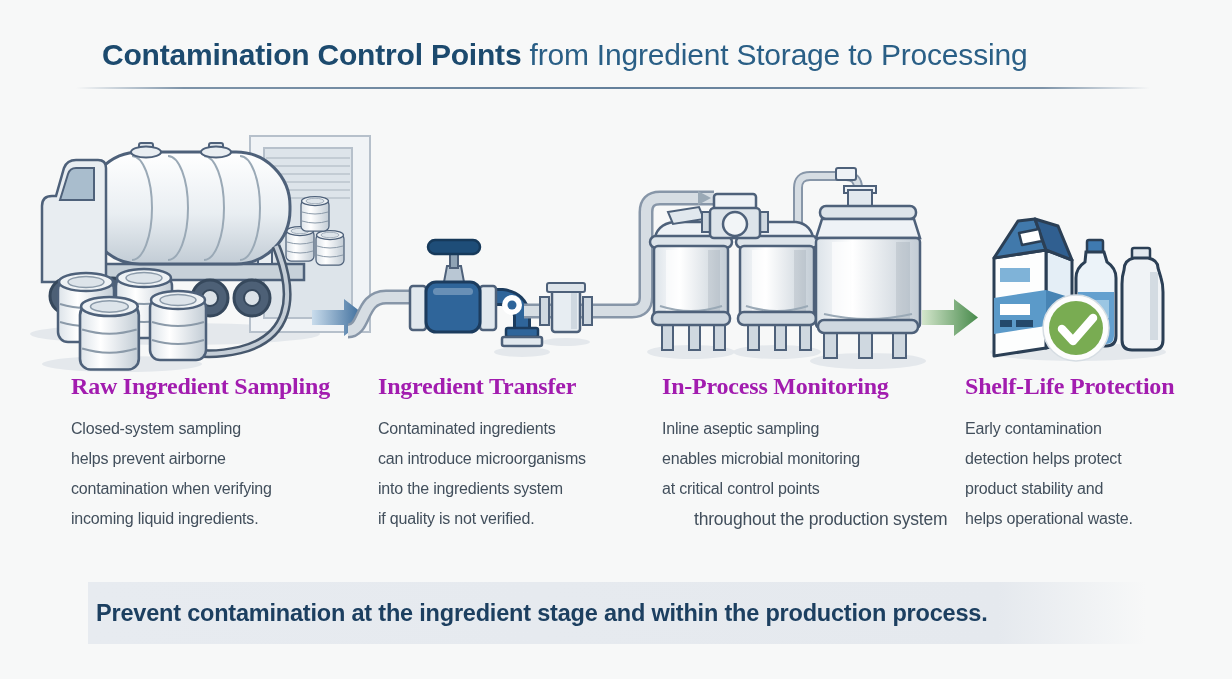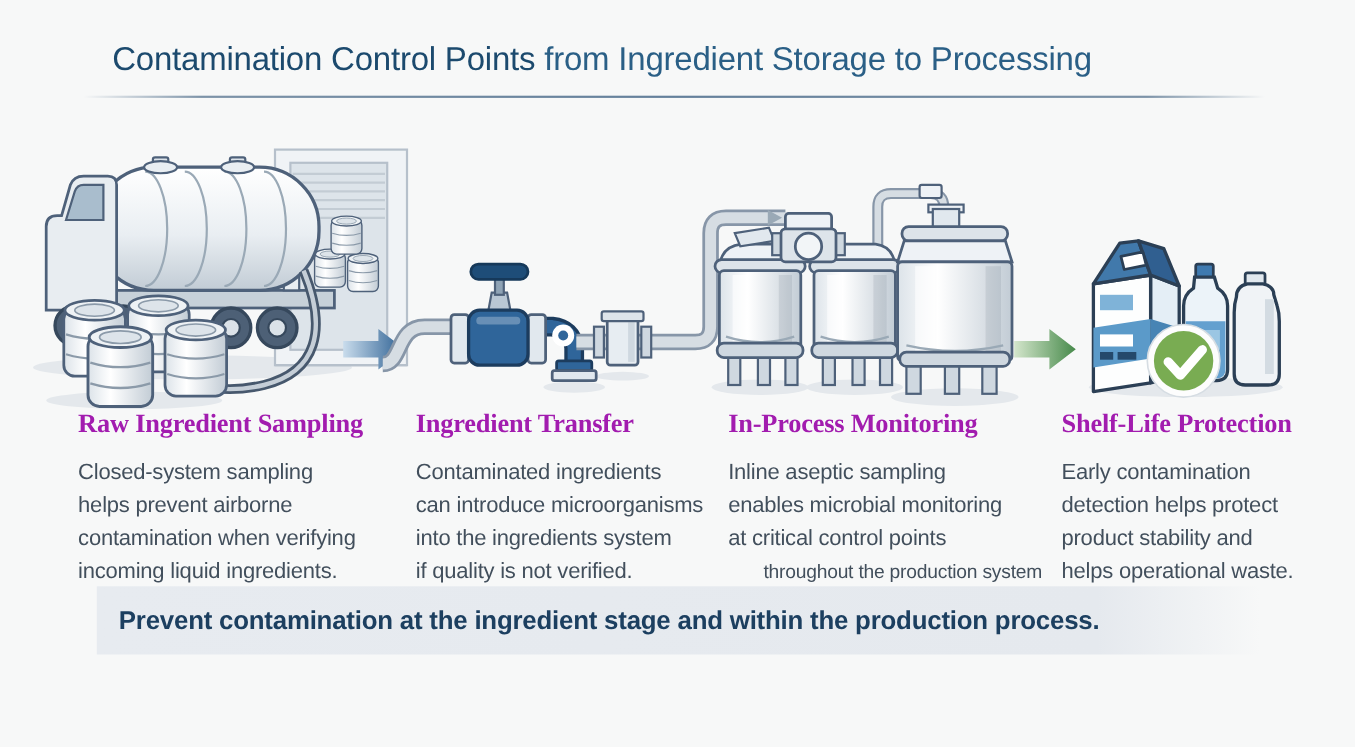--- a/index.html
+++ b/index.html
@@ -7,45 +7,45 @@
     width:1232px;height:679px;position:relative;overflow:hidden;
     background:#f7f8f8;
     font-family:"Liberation Sans", sans-serif;
   }
   .page{position:absolute;inset:0;}
   .title{
     position:absolute;left:102px;top:38px;margin:0;
     font-size:30px;line-height:34px;font-weight:400;color:#2a5f86;
     letter-spacing:-0.2px;white-space:nowrap;
   }
-  .title .bold{font-weight:400;color:#1c4a6e;}
+  .title .bold{font-weight:700;color:#1c4a6e;}
   .divider{
     position:absolute;left:76px;top:87px;width:1074px;height:2px;
     background:linear-gradient(90deg,rgba(120,140,160,0) 0%,#7d93a8 10%,#64809b 50%,#7d93a8 90%,rgba(120,140,160,0) 100%);
   }
   .art{position:absolute;left:0;top:95px;width:1232px;height:277px;}
 
   .col{position:absolute;top:372px;}
   .col h2{
     margin:0 0 13px 0;font-size:24px;line-height:29px;font-weight:700;color:#a21caf;
     white-space:nowrap;letter-spacing:-0.2px;font-family:Liberation Serif, serif;
   }
   .col .line{
-    font-size:20px;line-height:30px;color:#424f5c;white-space:nowrap;letter-spacing:-0.2px;
+    font-size:16px;line-height:30px;color:#424f5c;white-space:nowrap;letter-spacing:-0.2px;
   }
   .col .line.small{font-size:17.5px;margin-left:32px;}
   .c1{left:71px;}
   .c2{left:378px;}
   .c3{left:662px;}
   .c4{left:965px;}
 
   .banner{
-    position:absolute;left:88px;top:533px;width:1058px;height:62px;
+    position:absolute;left:88px;top:582px;width:1058px;height:62px;
     background:linear-gradient(90deg,#e7ebf0 0%,#e5e9ee 86%,rgba(229,233,238,0) 100%);
-    display:flex;align-items:center;box-sizing:border-box;padding-left:20px;
+    display:flex;align-items:center;box-sizing:border-box;padding-left:8px;
   }
   .banner span{
     font-size:23.5px;font-weight:700;color:#1c3f60;letter-spacing:-0.2px;white-space:nowrap;
   }
 
   
   .oln{stroke:#4e617a;stroke-width:2.5;}
   .oln2{stroke:#4e617a;stroke-width:2;}
   .pO{fill:none;stroke:#8796a8;stroke-width:15;}
   .pI{fill:none;stroke:#d6dde3;stroke-width:10;}

